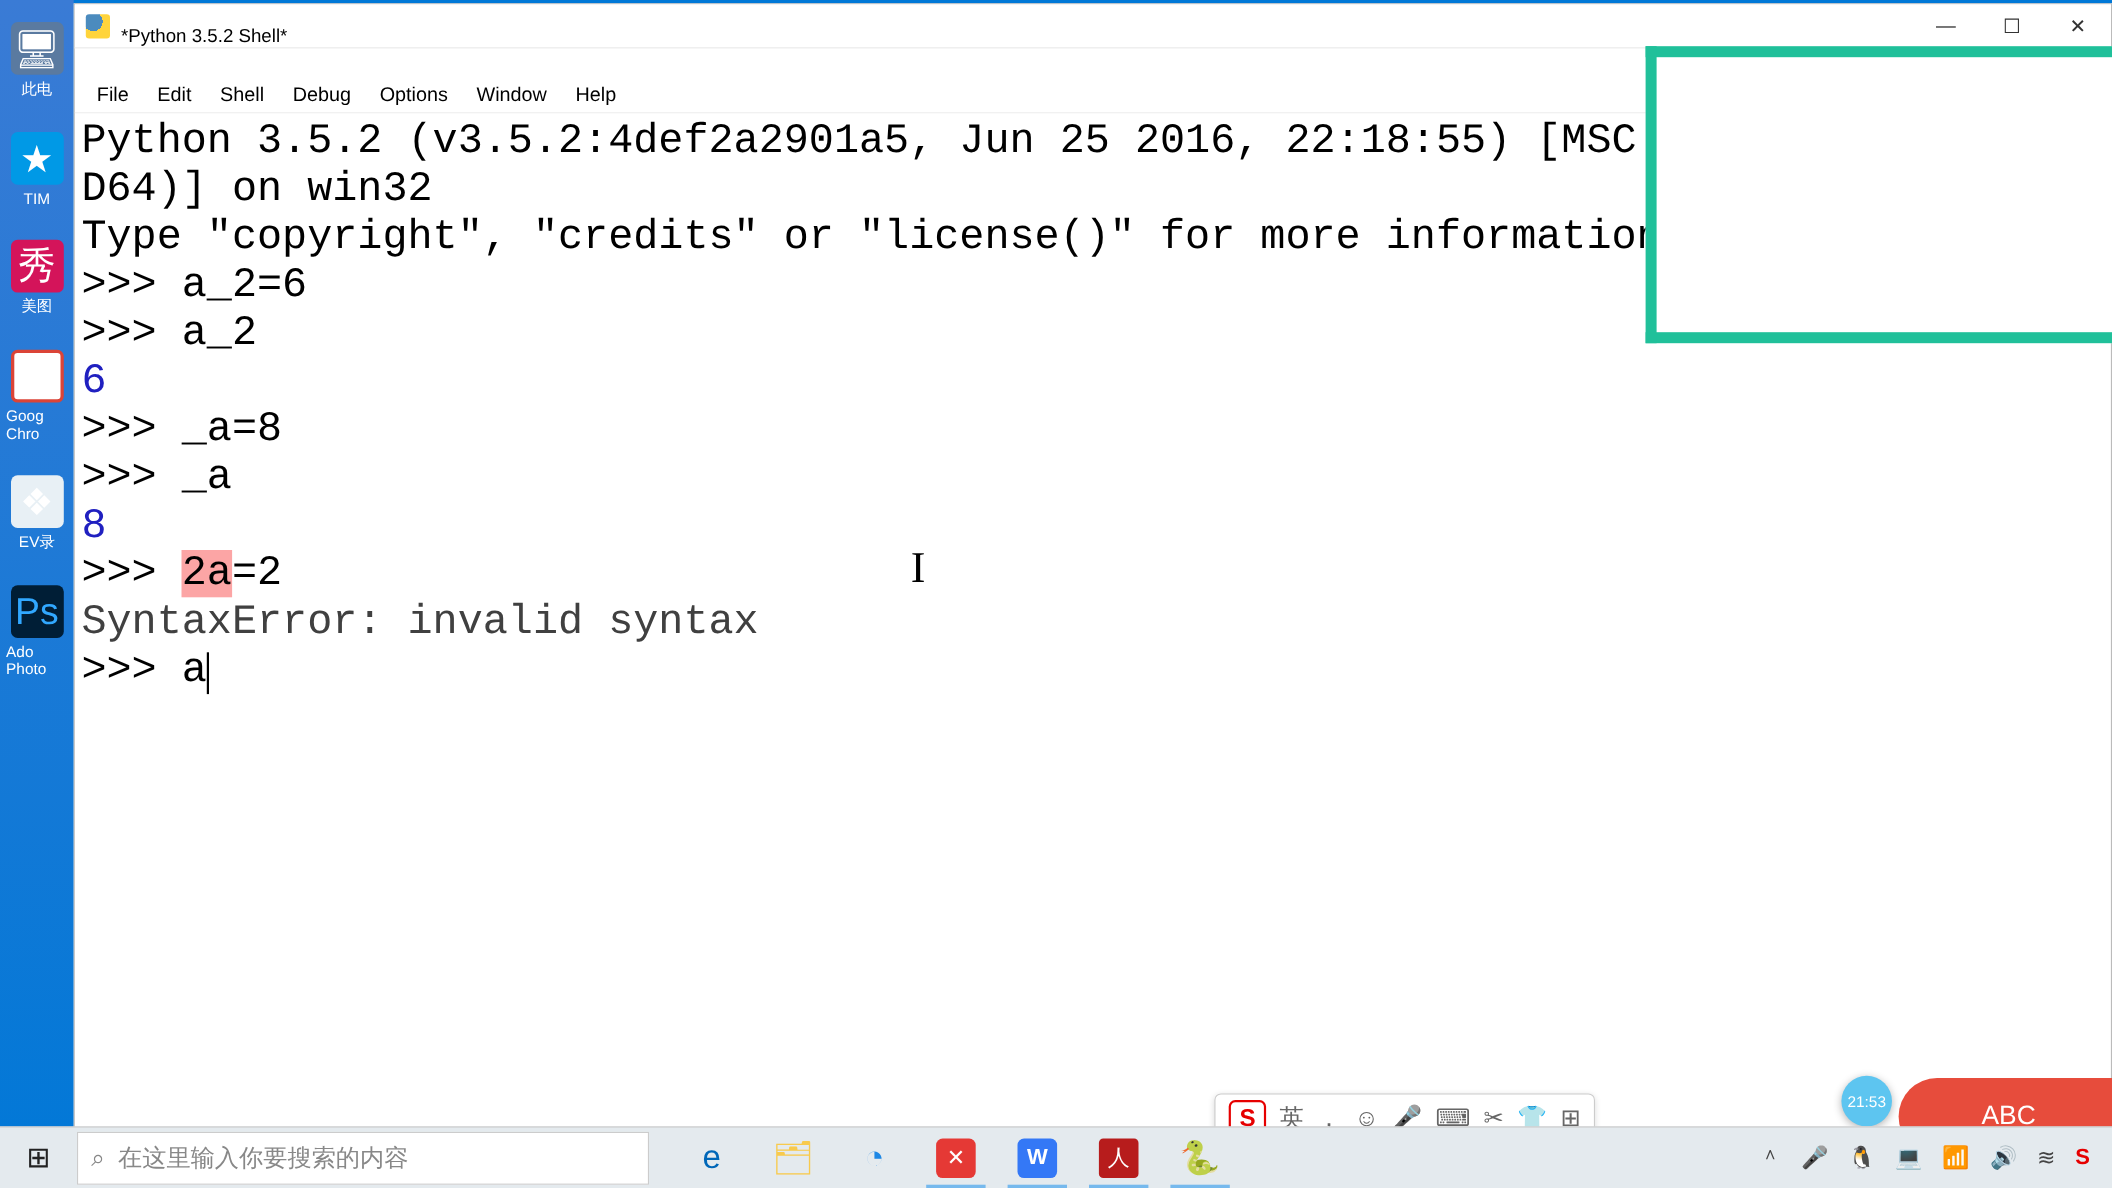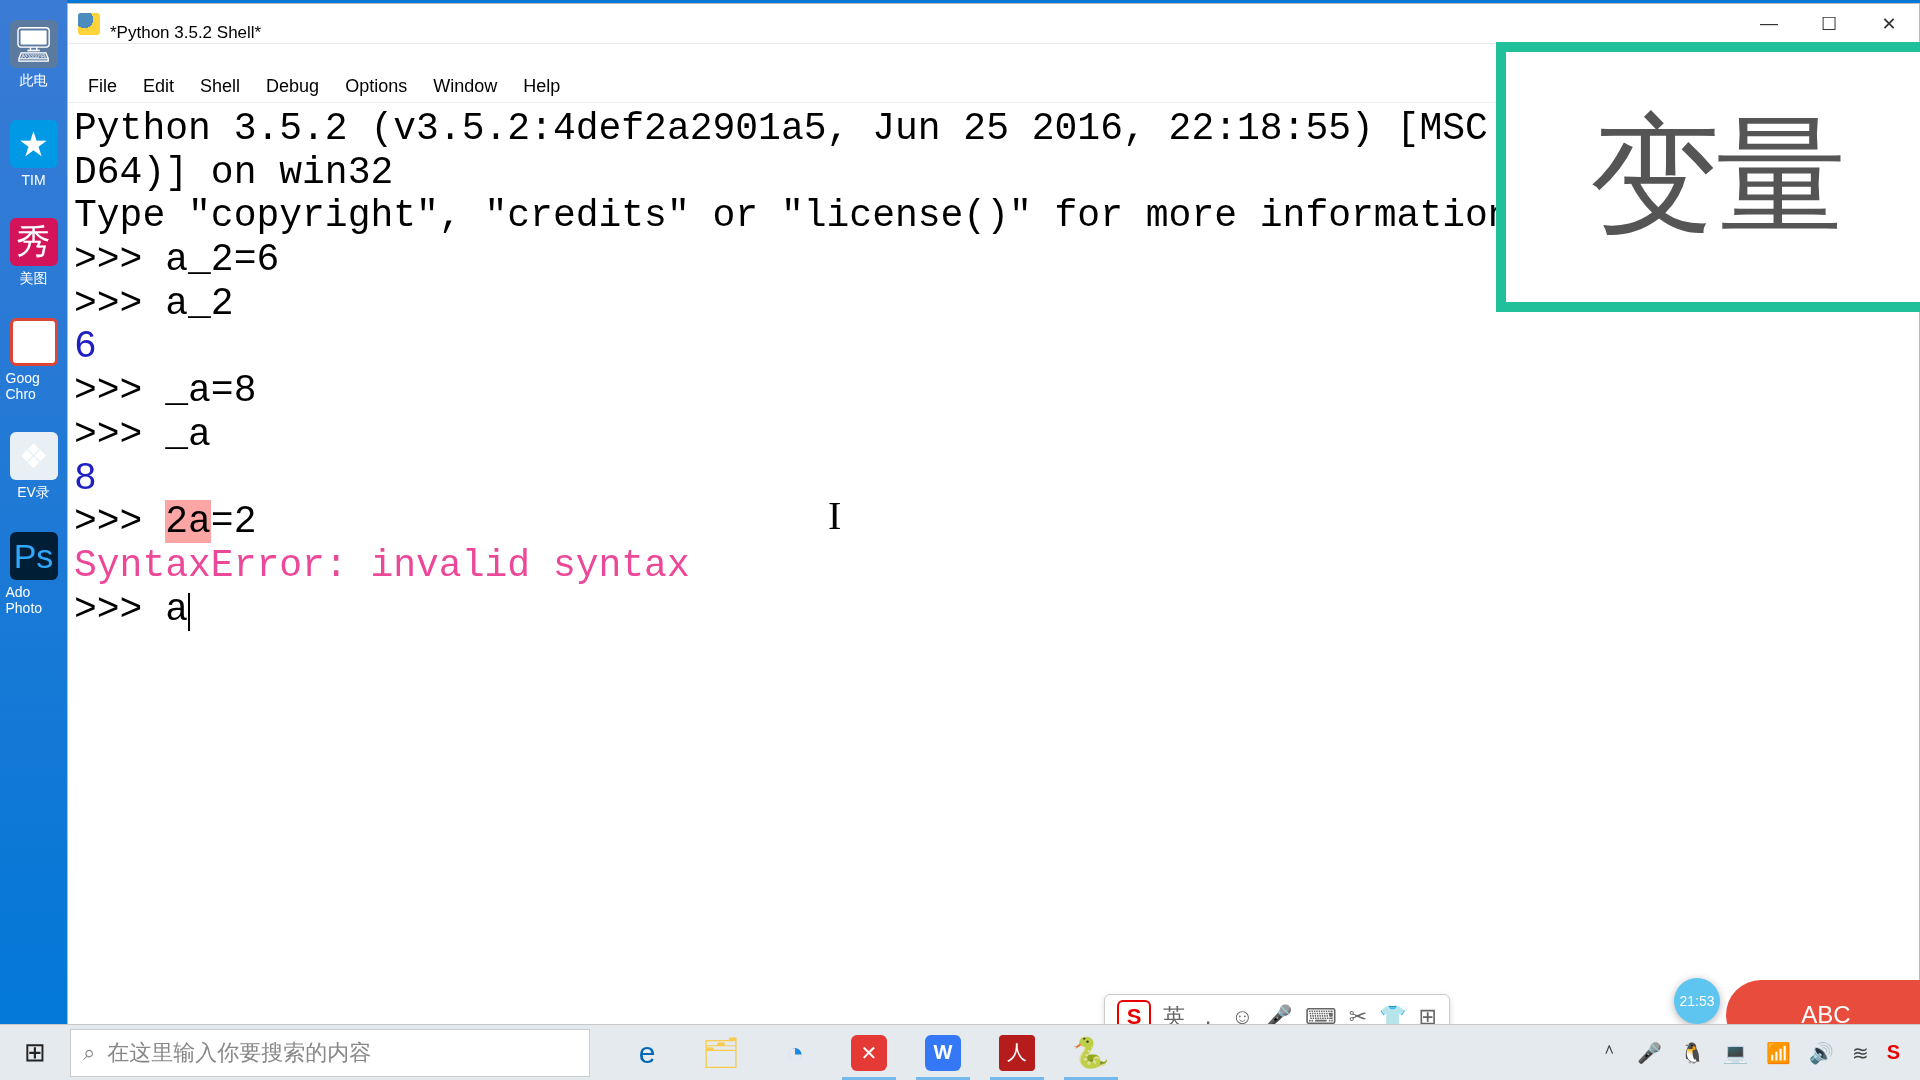--- a/index.html
+++ b/index.html
@@ -96,21 +96,21 @@
     font-size: 38px;
     line-height: 1.15;
     color: #000;
     position: relative;
     white-space: pre-wrap;
     cursor: text;
   }
   .prompt { color: #000; }
   .output-num { color: #2020c0; }
   .err-highlight { background: #fca5a5; }
-  .error { color: #ec4899; text-align: center; }
+  .error { color: #404040; text-align: center; }
   .cursor {
     display: inline-block;
     width: 2px; height: 38px;
     background: #000;
     vertical-align: text-bottom;
     animation: blink 1s step-start infinite;
   }
   @keyframes blink { 50% { opacity: 0; } }
   .i-beam {
     position: absolute;
@@ -296,21 +296,20 @@
 <span class="prompt">&gt;&gt;&gt; </span><span>_a</span>
 <span class="output-num">8</span>
 <span class="prompt">&gt;&gt;&gt; </span><span class="err-highlight">2a</span><span>=2</span>
 <span class="error">SyntaxError: invalid syntax</span>
 <span class="prompt">&gt;&gt;&gt; </span><span>a</span><span class="cursor"></span>
 <span class="i-beam">I</span>
   </div>
 </div>
 
 <div class="overlay">
-    <span>变量</span>
 </div>
 
 <div class="ime-bar">
   <div class="ime-logo">S</div>
   <div class="ime-item">英</div>
   <div class="ime-item">，</div>
   <div class="ime-item">☺</div>
   <div class="ime-item">🎤</div>
   <div class="ime-item">⌨</div>
   <div class="ime-item">✂</div>

